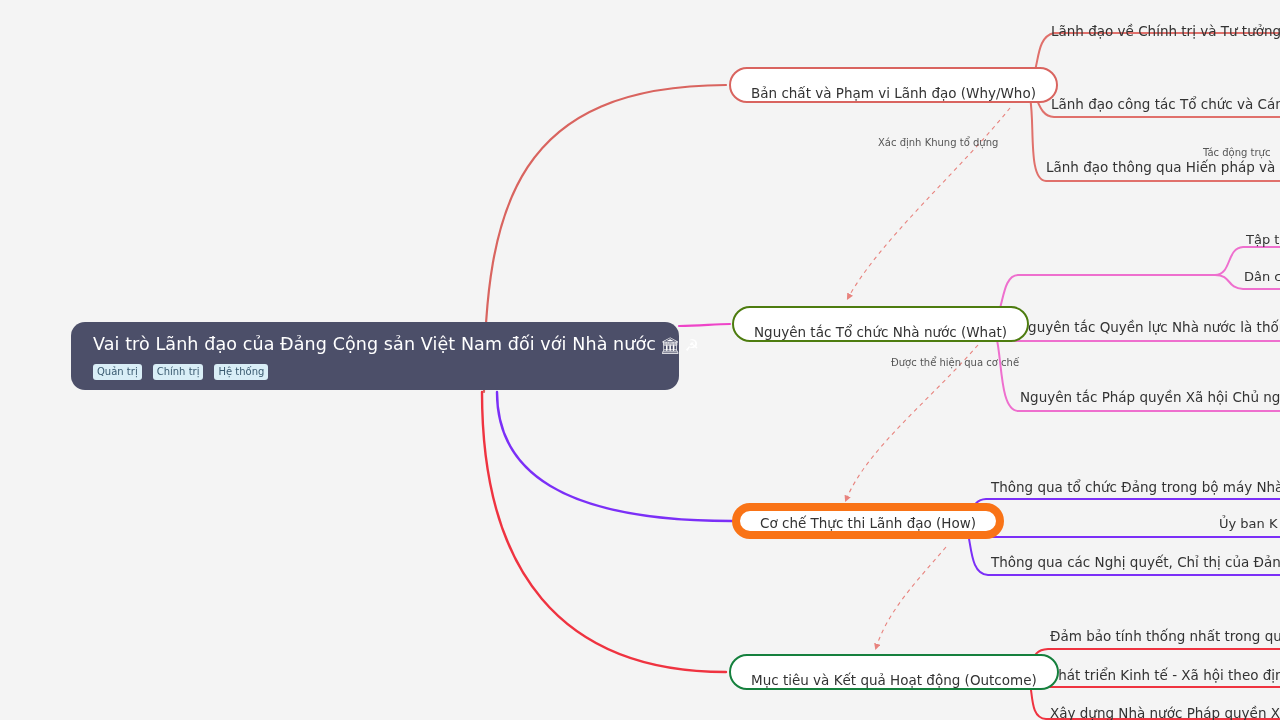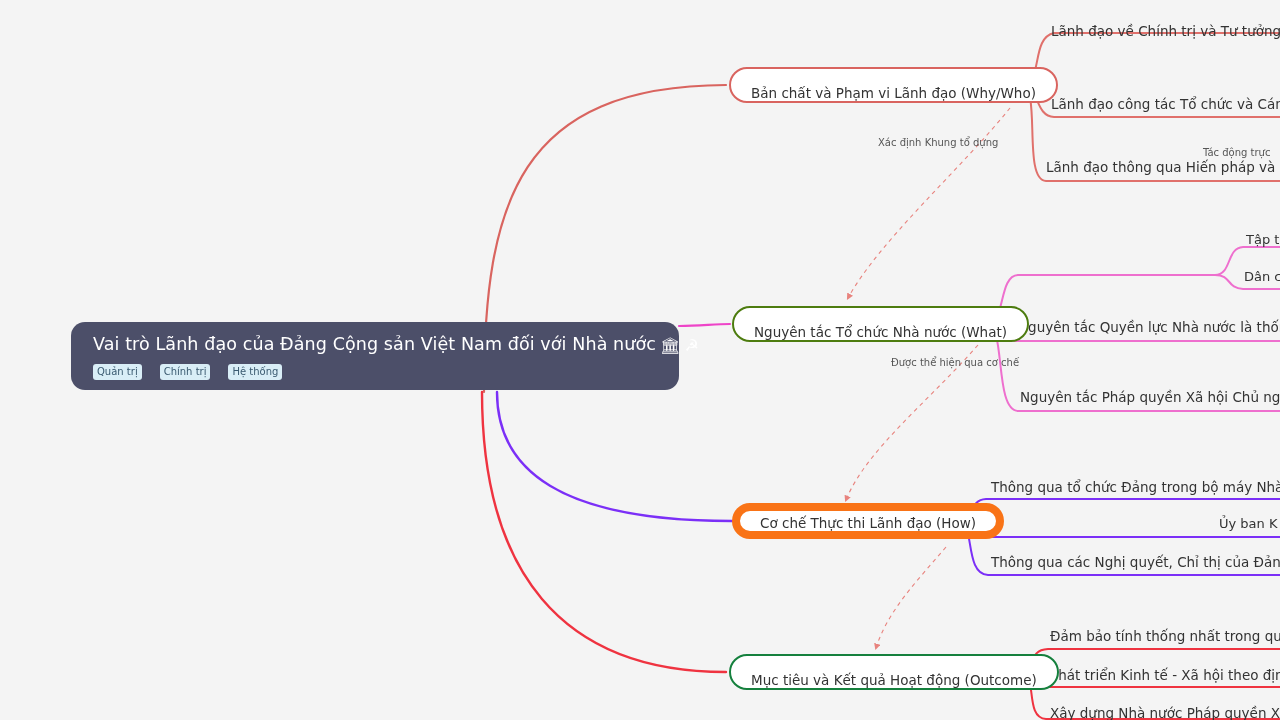--- a/index.html
+++ b/index.html
@@ -51,21 +51,21 @@
     letter-spacing: 0.1px;
   }
   .root-emoji {
     font-size: 16px;
     margin-left: 4px;
     vertical-align: -1px;
   }
   .root-tags {
     margin-top: 7px;
     display: flex;
-    gap: 18px;
+    gap: 11px;
   }
   .tag {
     background: #d9eef7;
     color: #3a5a70;
     border-radius: 3px;
     font-size: 10px;
     line-height: 13px;
     padding: 1px 4px 2px 4px;
     white-space: nowrap;
   }

